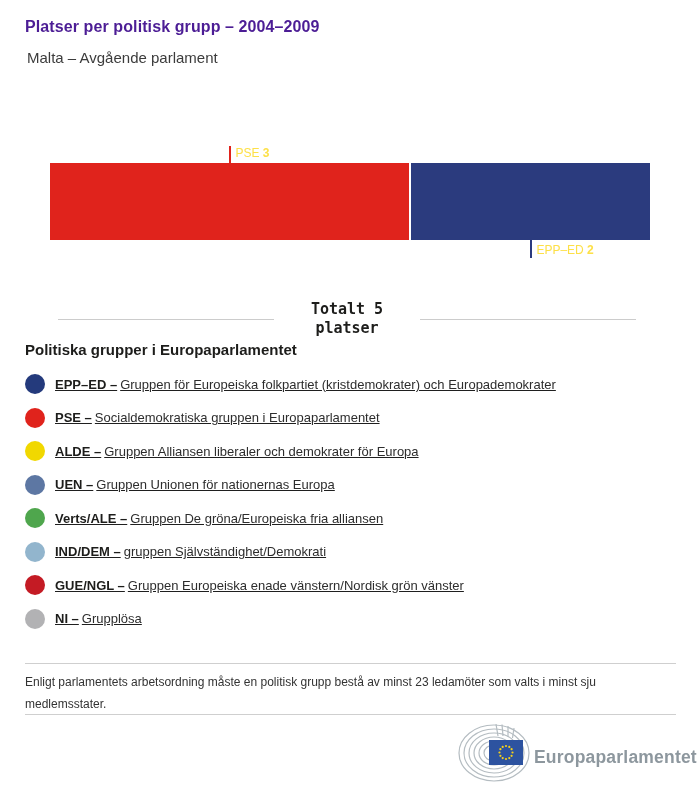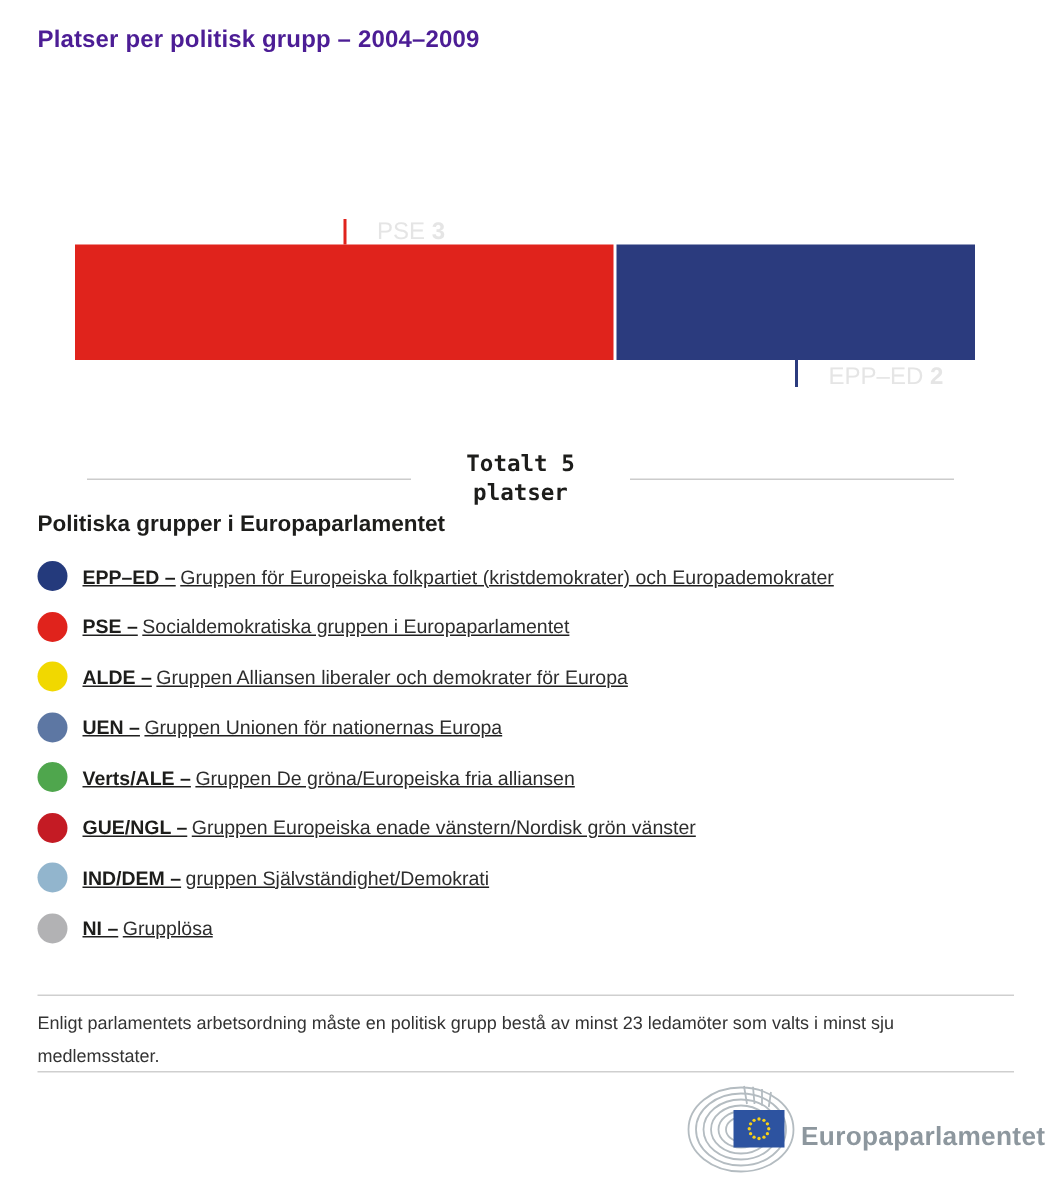--- a/index.html
+++ b/index.html
@@ -21,22 +21,22 @@
   .bar-wrap {
     position:absolute; left:50px; top:163px; width:600px; height:77px;
     display:flex; gap:2px;
   }
   .bar-segment { position:relative; height:100%; }
   .callout { position:absolute; left:50%; width:120px; }
   .callout.above { bottom:100%; height:17px; }
   .callout.below { top:100%; height:18px; }
   .callout .tick { position:absolute; left:0; top:0; bottom:0; width:2px; }
   .callout .lbl {
-    position:absolute; left:22px; white-space:nowrap;
-    font-size:16px; color:#e5e5e5;
+    position:absolute; left:6px; white-space:nowrap;
+    font-size:12px; color:#fde047;
   }
   .callout.above .lbl { top:0px; }
   .callout.below .lbl { top:3px; }
   .callout .lbl b { font-weight:bold; }
 
   
   .total-row {
     position:absolute; left:58px; top:300px; width:578px;
     display:flex; align-items:center;
   }
@@ -83,20 +83,21 @@
     position:absolute; left:534px; top:747px;
     font-size:17.5px; font-weight:600; color:#8d979e; letter-spacing:0.2px;
   }
 </style>
 </head>
 <body>
 
 <div class="page">
 
   <div class="page-title">Platser per politisk grupp – 2004–2009</div>
+  <div class="page-subtitle">Malta – Avgående parlament</div>
 
   <div class="bar-wrap">
     <div class="bar-segment" style="background-color: rgb(224, 35, 28); flex-grow: 3;">
       <div class="callout above">
         <div class="tick" style="background-color: rgb(224, 35, 28);"></div>
         <div class="lbl">
           <span>PSE</span>
           <b>3</b>
         </div>
       </div>
@@ -138,26 +139,26 @@
     </li>
     <li class="legend-item">
       <span class="legend-dot" style="background-color: rgb(93, 119, 163);"></span>
       <span class="legend-text"><b>UEN –</b><span>Gruppen Unionen för nationernas Europa</span></span>
     </li>
     <li class="legend-item">
       <span class="legend-dot" style="background-color: rgb(79, 166, 77);"></span>
       <span class="legend-text"><b>Verts/ALE –</b><span>Gruppen De gröna/Europeiska fria alliansen</span></span>
     </li>
     <li class="legend-item">
+      <span class="legend-dot" style="background-color: rgb(146, 181, 205);"></span>
+      <span class="legend-text"><b>IND/DEM –</b><span>gruppen Självständighet/Demokrati</span></span>
+    </li>
+    <li class="legend-item">
       <span class="legend-dot" style="background-color: rgb(196, 27, 36);"></span>
       <span class="legend-text"><b>GUE/NGL –</b><span>Gruppen Europeiska enade vänstern/Nordisk grön vänster</span></span>
-    </li>
-    <li class="legend-item">
-      <span class="legend-dot" style="background-color: rgb(146, 181, 205);"></span>
-      <span class="legend-text"><b>IND/DEM –</b><span>gruppen Självständighet/Demokrati</span></span>
     </li>
     <li class="legend-item">
       <span class="legend-dot" style="background-color: rgb(178, 178, 180);"></span>
       <span class="legend-text"><b>NI –</b><span>Grupplösa</span></span>
     </li>
   </ul>
 
   <div class="divider divider-1"></div>
   <p class="footnote">Enligt parlamentets arbetsordning måste en politisk grupp bestå av minst 23 ledamöter som valts i minst sju medlemsstater.</p>
   <div class="divider divider-2"></div>

